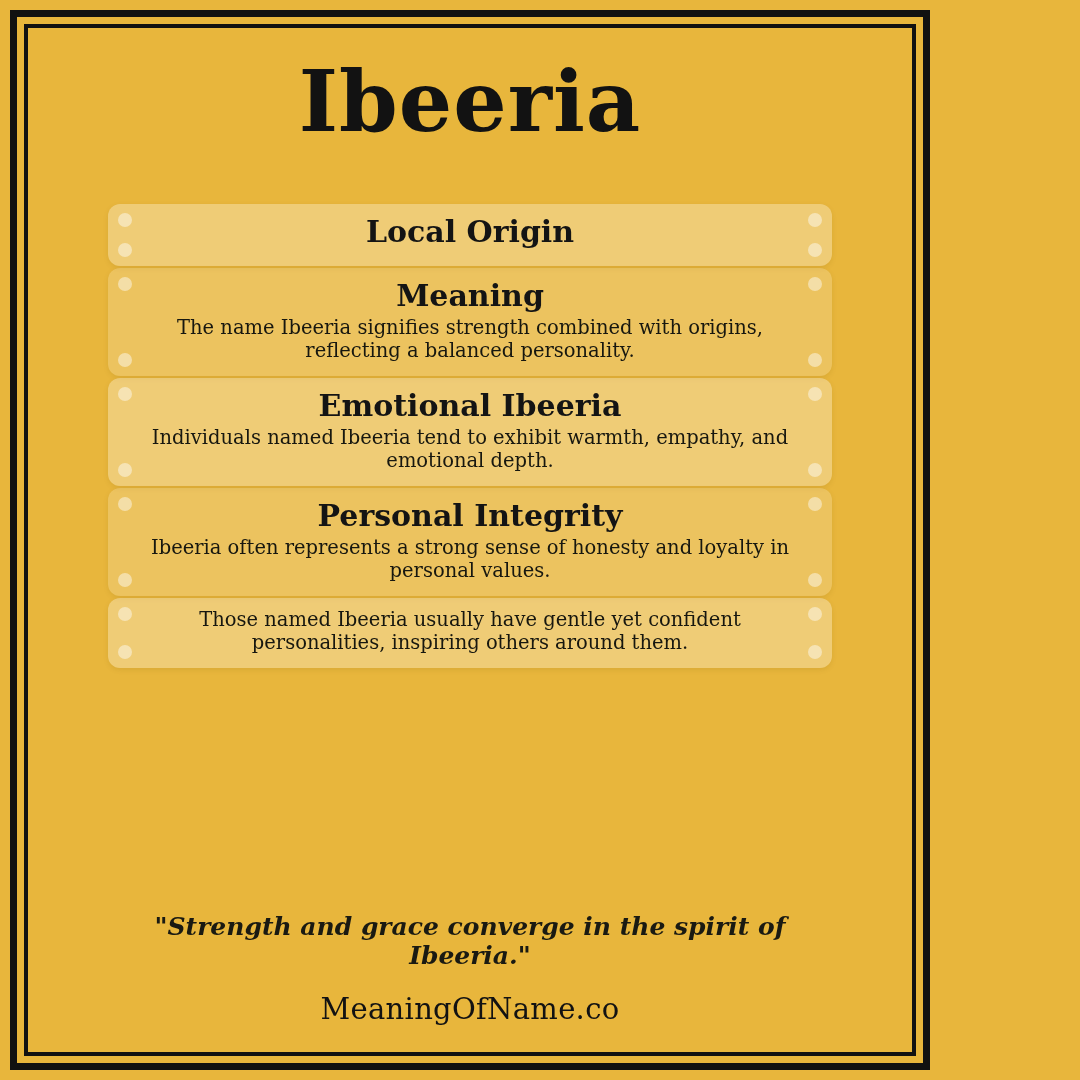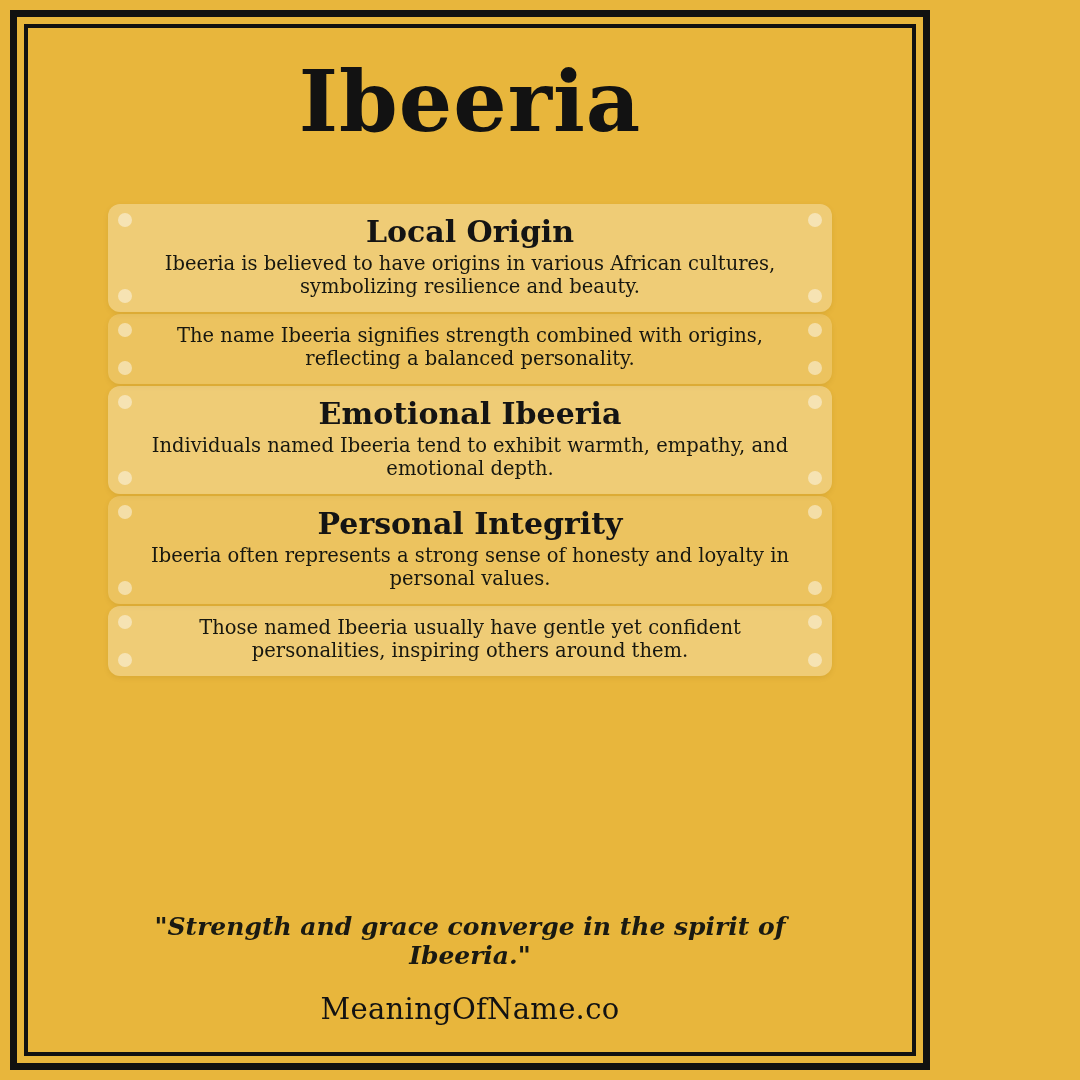--- a/index.html
+++ b/index.html
@@ -143,26 +143,26 @@
   <div class="content">
 
     <div class="title">Ibeeria</div>
 
     <div class="cards">
 
       <div class="card">
         <span class="dot-bl"></span>
         <span class="dot-br"></span>
         <div class="card-title">Local Origin</div>
-        <div class="card-body">Ibeeria is believed to have origins in various African cultures, symbolizing resilience and beauty.</div>
       </div>
 
       <div class="card alt">
         <span class="dot-bl"></span>
         <span class="dot-br"></span>
+        <div class="card-title">Meaning</div>
         <div class="card-body">The name Ibeeria signifies strength combined with origins, reflecting a balanced personality.</div>
       </div>
 
       <div class="card">
         <span class="dot-bl"></span>
         <span class="dot-br"></span>
         <div class="card-title">Emotional Ibeeria</div>
         <div class="card-body">Individuals named Ibeeria tend to exhibit warmth, empathy, and emotional depth.</div>
       </div>
 

